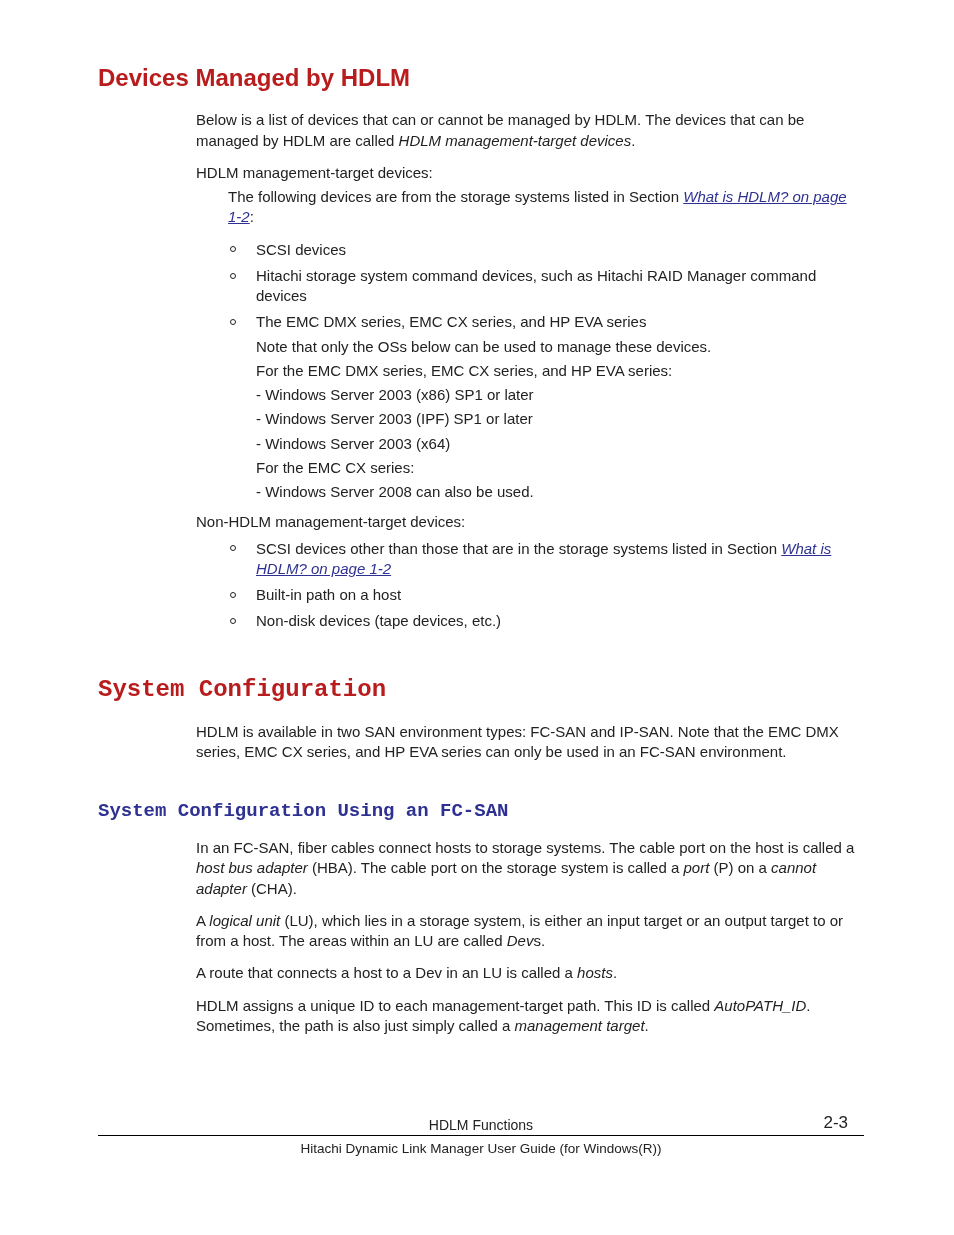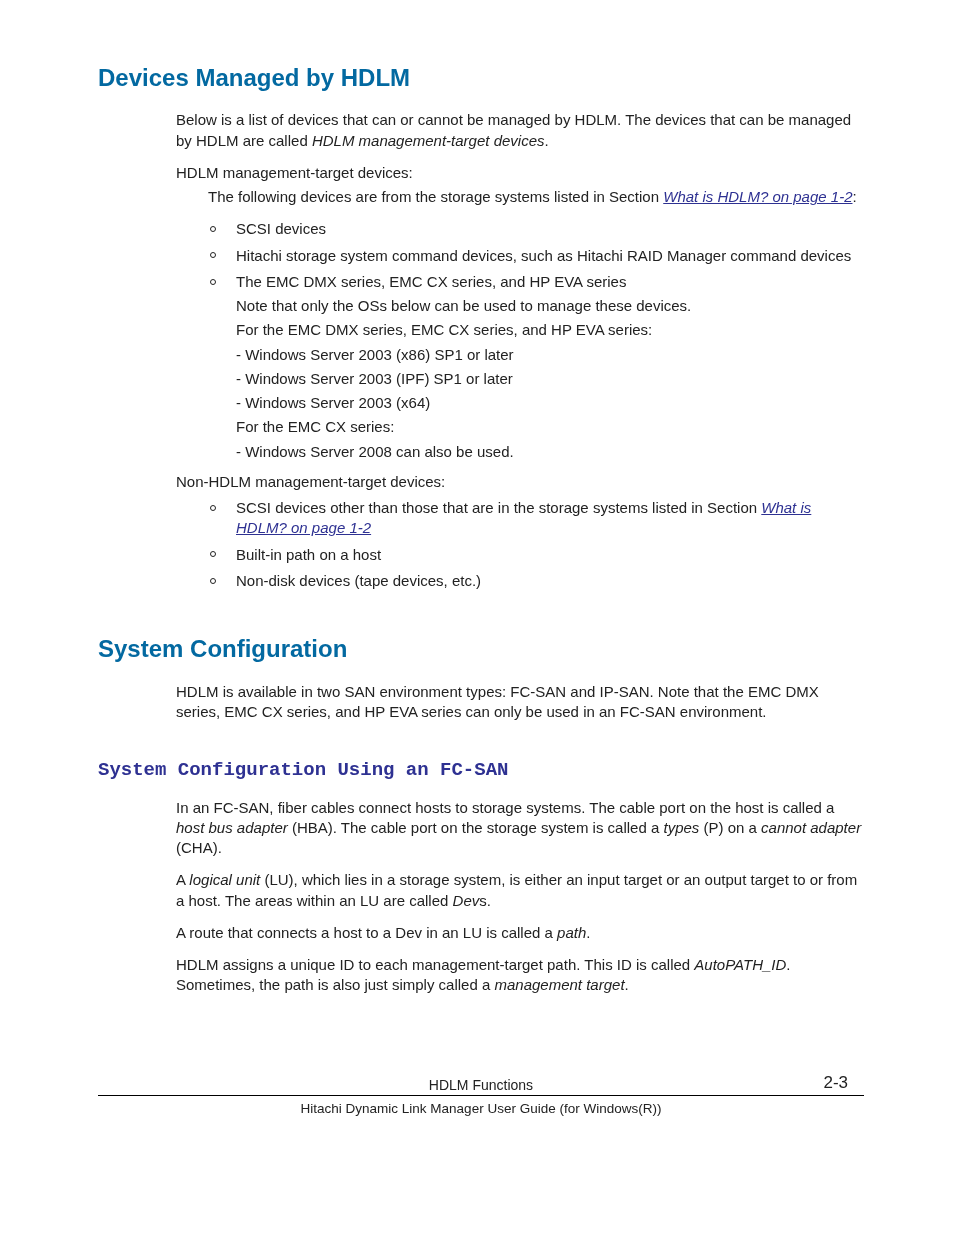--- a/index.html
+++ b/index.html
@@ -6,35 +6,35 @@
     font-family: Verdana, Geneva, sans-serif;
     font-size: 15px;
     color: #222;
     margin: 0;
     padding: 62px 90px 40px 98px;
     width: 954px;
     box-sizing: border-box;
     line-height: 1.35;
   }
   h1 {
-    color: #0369a1;
+    color: #b91c1c;
     font-size: 24px;
     font-weight: bold;
     margin: 0 0 16px 0;
     font-family: Verdana, Geneva, sans-serif;
   }
   h2 {
     color: #2e3192;
     font-size: 19px;
     font-weight: bold;
     margin: 36px 0 14px 0;
     font-family: Liberation Mono, monospace;
   }
   .body-block {
-    margin-left: 78px;
+    margin-left: 98px;
   }
   p {
     margin: 0 0 12px 0;
   }
   .tight {
     margin-bottom: 4px;
   }
   .indent1 {
     margin-left: 32px;
   }
@@ -85,21 +85,21 @@
     position: absolute;
     right: 16px;
     top: -4px;
     font-size: 17px;
   }
   .footer-sub {
     text-align: center;
     font-size: 13.5px;
     margin-top: 2px;
   }
-  .sec2 { margin-top: 42px; }
+  .sec2 { margin-top: 42px; font-family: Liberation Mono, monospace; }
 </style>
 </head>
 <body>
 
 <h1>Devices Managed by HDLM</h1>
 
 <div class="body-block">
   <p>
     <span>Below is a list of devices that can or cannot be managed by HDLM. The devices that can be managed by HDLM are called </span><em>HDLM management-target devices</em><span>.</span>
   </p>
@@ -137,27 +137,27 @@
 <h1 class="sec2">System Configuration</h1>
 
 <div class="body-block">
   <p>HDLM is available in two SAN environment types: FC-SAN and IP-SAN. Note that the EMC DMX series, EMC CX series, and HP EVA series can only be used in an FC-SAN environment.</p>
 </div>
 
 <h2>System Configuration Using an FC-SAN</h2>
 
 <div class="body-block">
   <p>
-    <span>In an FC-SAN, fiber cables connect hosts to storage systems. The cable port on the host is called a </span><em>host bus adapter</em><span> (HBA). The cable port on the storage system is called a </span><em>types</em><span> (P) on a </span><em>cannot adapter</em><span> (CHA).</span>
+    <span>In an FC-SAN, fiber cables connect hosts to storage systems. The cable port on the host is called a </span><em>host bus adapter</em><span> (HBA). The cable port on the storage system is called a </span><em>port</em><span> (P) on a </span><em>cannot adapter</em><span> (CHA).</span>
   </p>
   <p>
     <span>A </span><em>logical unit</em><span> (LU), which lies in a storage system, is either an input target or an output target to or from a host. The areas within an LU are called </span><em>Dev</em><span>s.</span>
   </p>
   <p>
-    <span>A route that connects a host to a Dev in an LU is called a </span><em>path</em><span>.</span>
+    <span>A route that connects a host to a Dev in an LU is called a </span><em>hosts</em><span>.</span>
   </p>
   <p>
     <span>HDLM assigns a unique ID to each management-target path. This ID is called </span><em>AutoPATH_ID</em><span>. Sometimes, the path is also just simply called a </span><em>management target</em><span>.</span>
   </p>
 </div>
 
 <div class="footer">
   <div style="height:40px"></div>
   <div class="footer-row">
     <span>HDLM Functions</span>

